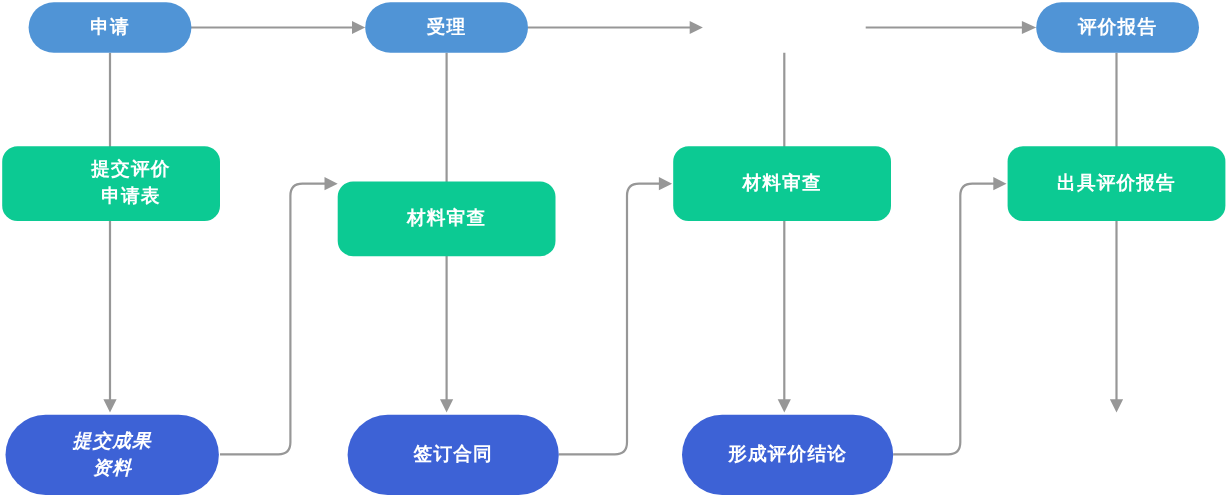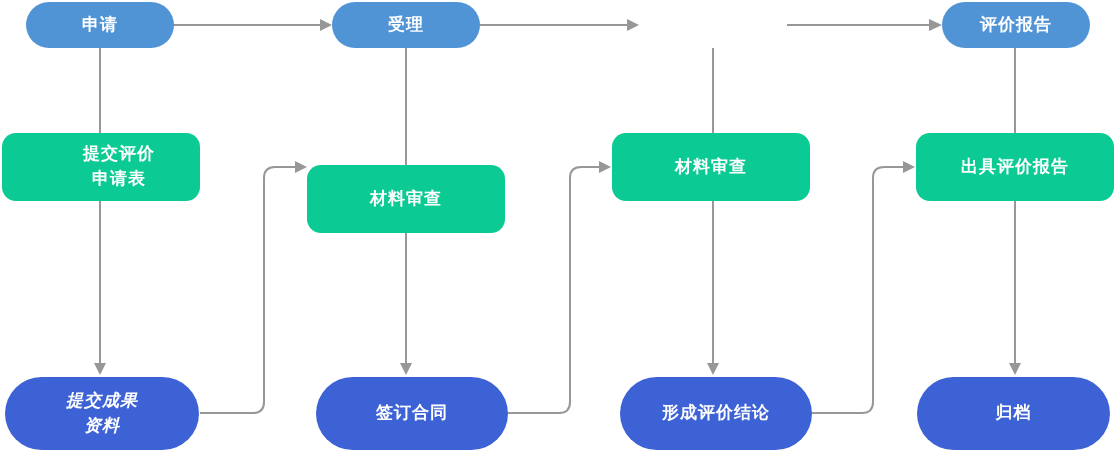--- a/index.html
+++ b/index.html
@@ -110,15 +110,14 @@
 申请表</div>
   <div class="node step" style="left:307px; top:133px; width:198px; height:68px;margin-top:32px;">材料审查</div>
   <div class="node step" style="left:612px; top:133px; width:198px; height:68px;">材料审查</div>
   <div class="node step" style="left:916px; top:133px; width:198px; height:68px;">出具评价报告</div>
 
 
   <div class="node result" style="left:5px; top:377px; width:194px; height:73px;font-style:italic;">提交成果
 资料</div>
   <div class="node result" style="left:316px; top:377px; width:192px; height:73px;">签订合同</div>
   <div class="node result" style="left:620px; top:377px; width:192px; height:73px;">形成评价结论</div>
-  <div class="node result" style="left:917px; top:377px; width:193px; height:73px;">归档</div>
 
 </div>
 
 </body></html>

